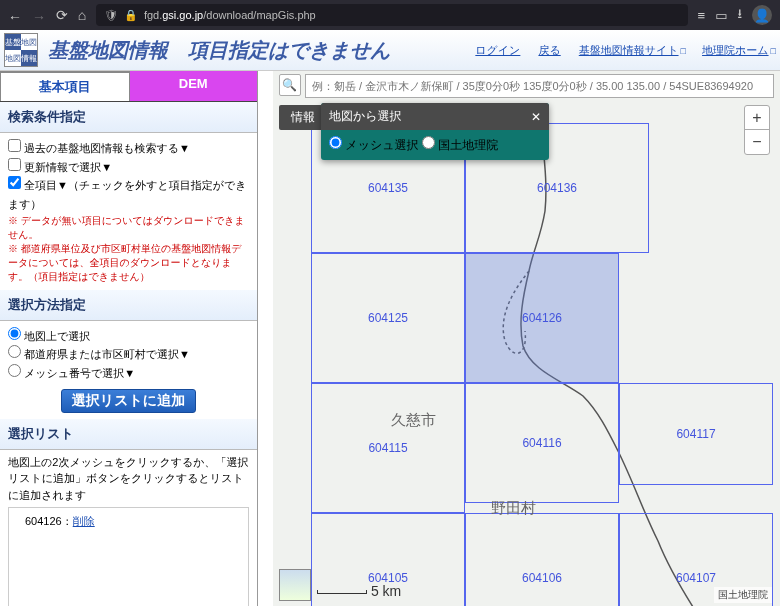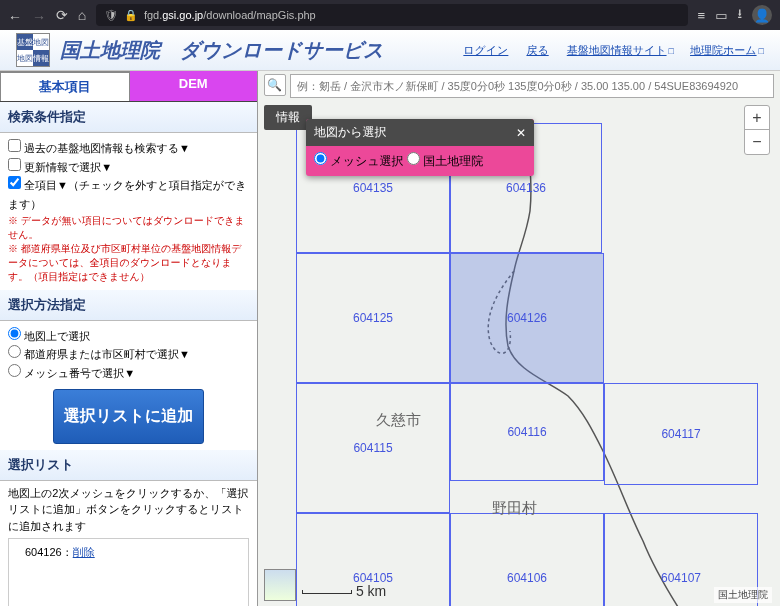--- a/index.html
+++ b/index.html
@@ -7,57 +7,57 @@
 
 .browser-bar { background: #2b2a33; height: 30px; display: flex; align-items: center; padding: 0 8px; gap: 10px; color: #ccc; }
 .browser-bar .nav-icons { display: flex; gap: 10px; align-items: center; }
 .browser-bar .nav-icons span { font-size: 14px; color: #ccc; cursor: pointer; }
 .browser-bar .url-box { flex: 1; background: #1c1b22; border-radius: 4px; height: 22px; display: flex; align-items: center; padding: 0 8px; gap: 6px; color: #bbb; font-size: 11px; }
 .browser-bar .url-box .highlight { color: #fff; }
 .browser-bar .right-icons { display: flex; gap: 10px; align-items: center; }
 .browser-bar .right-icons span { font-size: 13px; color: #ccc; }
 .browser-bar .avatar { width: 20px; height: 20px; border-radius: 50%; background: #555; display: flex; align-items: center; justify-content: center; color: #ddd; font-size: 12px; }
 
-.header { display: flex; align-items: center; padding: 3px 16px; background: linear-gradient(to bottom, #fff, #e8f0fa); border-bottom: 1px solid #ccc; text-align: center; }
+.header { display: flex; align-items: center; padding: 3px 4px; background: linear-gradient(to bottom, #fff, #e8f0fa); border-bottom: 1px solid #ccc; text-align: center; }
 .logo { width: 34px; height: 34px; border: 1px solid #888; display: grid; grid-template: 1fr 1fr / 1fr 1fr; font-size: 8px; }
 .logo .c1 { background: #3b5998; color: #fff; display: flex; align-items: center; justify-content: center; }
 .logo .c2 { background: #fff; color: #3b5998; display: flex; align-items: center; justify-content: center; }
 .title { margin-left: 10px; font-size: 20px; color: #3b5ba5; font-weight: bold; font-style: italic; }
 .header-links { margin-left: auto; font-size: 11px; }
 .header-links a { color: #1a4db3; text-decoration: underline; margin: 0 2px; }
 .header-links .ext { font-size: 9px; color: #1a4db3; }
 
-.main { display: flex; height: calc(606px - 30px - 40px); }
+.main { display: flex; height: calc(606px - 30px - 40px); gap: 15px; }
 
 .sidebar { width: 258px; border-right: 1px solid #999; display: flex; flex-direction: column; background: #fff; }
 .tabs { display: flex; border-bottom: 1px solid #444; }
 .tab { flex: 1; padding: 5px 0; text-align: center; font-size: 13px; font-weight: bold; cursor: pointer; }
 .tab.active { background: #fff; color: #1a4db3; border-top: 2px solid #888; border-left: 1px solid #888; border-right: 1px solid #888; }
 .tab.inactive { background: #d946ef; color: #fff; }
 .section-head { background: linear-gradient(to bottom, #f4f9ff, #e4eefb); font-size: 13px; font-weight: bold; color: #223a6a; padding: 6px 8px; border-bottom: 1px solid #bbb; }
 .section-body { padding: 6px 8px; font-size: 11px; line-height: 1.7; }
 .section-body label { display: block; }
 .note { color: #c00; font-size: 10px; line-height: 1.4; }
 
-.btn-blue { background: linear-gradient(to bottom, #3b7ed8, #1f5db8); color: #fff; border: 1px solid #154a9a; border-radius: 3px; padding: 16px 10px; font-size: 16px; font-weight: bold; cursor: pointer; }
+.btn-blue { background: linear-gradient(to bottom, #3b7ed8, #1f5db8); color: #fff; border: 1px solid #154a9a; border-radius: 3px; padding: 2px 10px; font-size: 14px; font-weight: bold; cursor: pointer; }
 .btn-center { text-align: center; margin-top: 6px; }
 
 .list-area { padding: 4px 8px; font-size: 11px; line-height: 1.5; }
 .list-box { border: 1px solid #ccc; height: 144px; margin-top: 4px; padding: 4px; font-size: 11px; background: #fff; }
 .list-box .item { padding: 1px 12px; }
 .list-box a { color: #1a4db3; text-decoration: underline; margin-top: 20px; }
 
 .map-area { flex: 1; position: relative; background: #f0f2ef; overflow: hidden; }
 .search-row { position: absolute; top: 3px; left: 6px; right: 6px; height: 24px; display: flex; gap: 4px; z-index: 10; }
 .search-row .mag { width: 22px; height: 22px; background: #fff; border: 1px solid #aaa; border-radius: 2px; display: flex; align-items: center; justify-content: center; color: #666; }
 .search-row input { flex: 1; border: 1px solid #aaa; padding: 10px 6px; font-size: 11px; color: #888; }
 
 .info-badge { position: absolute; top: 34px; left: 6px; background: #4a4a4a; color: #fff; padding: 4px 12px; font-size: 12px; border-radius: 2px; z-index: 8; }
 
-.popup { position: absolute; top: 48px; left: 48px; width: 228px; background: #ec4899; border-radius: 3px; box-shadow: 0 2px 6px rgba(0,0,0,.4); z-index: 9; }
+.popup { position: absolute; top: 32px; left: 48px; width: 228px; background: #0f766e; border-radius: 3px; box-shadow: 0 2px 6px rgba(0,0,0,.4); z-index: 9; }
 .popup-head { background: #4a4a4a; color: #fff; padding: 5px 8px; font-size: 12px; display: flex; justify-content: space-between; align-items: center; border-radius: 3px 3px 0 0; }
 .popup-head .x { cursor: pointer; }
 .popup-body { padding: 6px 8px; font-size: 12px; }
 
 .zoom-ctrl { position: absolute; top: 34px; right: 10px; width: 26px; background: #fff; border: 1px solid #aaa; border-radius: 3px; z-index: 8; }
 .zoom-ctrl div { height: 24px; display: flex; align-items: center; justify-content: center; font-size: 16px; color: #444; cursor: pointer; }
 .zoom-ctrl div:first-child { border-bottom: 1px solid #aaa; }
 
 .grid-cells { position: absolute; inset: 0; }
 .cell { position: absolute; border: 1px solid #5566ee; display: flex; align-items: center; justify-content: center; color: #4455dd; font-size: 12px; }
@@ -94,21 +94,21 @@
   </div>
 </div>
 
 <div class="header">
   <div class="logo">
     <div class="c1">基盤</div>
       <div class="c2">地図</div>
       <div class="c2">地図</div>
       <div class="c1">情報</div>
   </div>
-  <div class="title">国土地理院　ダウンロードサービス</div>
+  <div class="title">基盤地図情報　項目指定はできません</div>
   <div class="header-links">
     <a>ログイン</a>　
     <a>戻る</a>　
     <a>基盤地図情報サイト</a><span class="ext">□</span>　
     <a>地理院ホーム</a><span class="ext">□</span>
   </div>
 </div>
 
 <div class="main">
   <div class="sidebar">
@@ -169,31 +169,31 @@
       <div>−</div>
     </div>
 
     <svg class="coastline" style="left:0;top:0" width="520" height="536">
       <path d="M 268 52 C 270 80 275 110 272 140 C 268 165 260 180 256 200 C 250 225 245 250 250 275 C 258 300 290 310 310 325 C 325 340 335 360 345 380 C 360 410 370 440 385 470 C 395 495 410 520 420 536"></path>
       <path d="M 256 200 C 240 220 225 245 232 270 C 240 290 255 285 252 260" stroke-dasharray="3,3"></path>
     </svg>
 
     <div class="grid-cells" id="cells">
         <div class="cell" style="left: 38px; top: 52px; width: 154px; height: 130px;">604135</div>
-        <div class="cell" style="left: 192px; top: 52px; width: 152px; height: 130px;">604136</div>
+        <div class="cell" style="left: 192px; top: 52px; width: 184px; height: 130px;">604136</div>
         <div class="cell" style="left: 38px; top: 182px; width: 154px; height: 130px;">604125</div>
         <div class="cell selected" style="left: 192px; top: 182px; width: 154px; height: 130px;">604126</div>
         <div class="cell" style="left: 38px; top: 312px; width: 154px; height: 130px;">604115</div>
-        <div class="cell" style="left: 192px; top: 312px; width: 154px; height: 98px;">604116</div>
+        <div class="cell" style="left: 192px; top: 312px; width: 154px; height: 120px;">604116</div>
         <div class="cell" style="left: 346px; top: 312px; width: 154px; height: 102px;">604117</div>
         <div class="cell" style="left: 38px; top: 442px; width: 154px; height: 130px;">604105</div>
         <div class="cell" style="left: 192px; top: 442px; width: 154px; height: 130px;">604106</div>
         <div class="cell" style="left: 346px; top: 442px; width: 154px; height: 130px;">604107</div>
       </div>
 
     <div class="place" style="left:118px;top:340px">久慈市</div>
-    <div class="place" style="left:234px;top:428px">野田村</div>
+    <div class="place" style="left:218px;top:428px">野田村</div>
 
     <div class="mini-map"></div>
     <div class="scale"><span class="scale-bar"></span> <span>5 km</span></div>
     <div class="attribution">国土地理院</div>
   </div>
 </div>
 
 </body></html>

